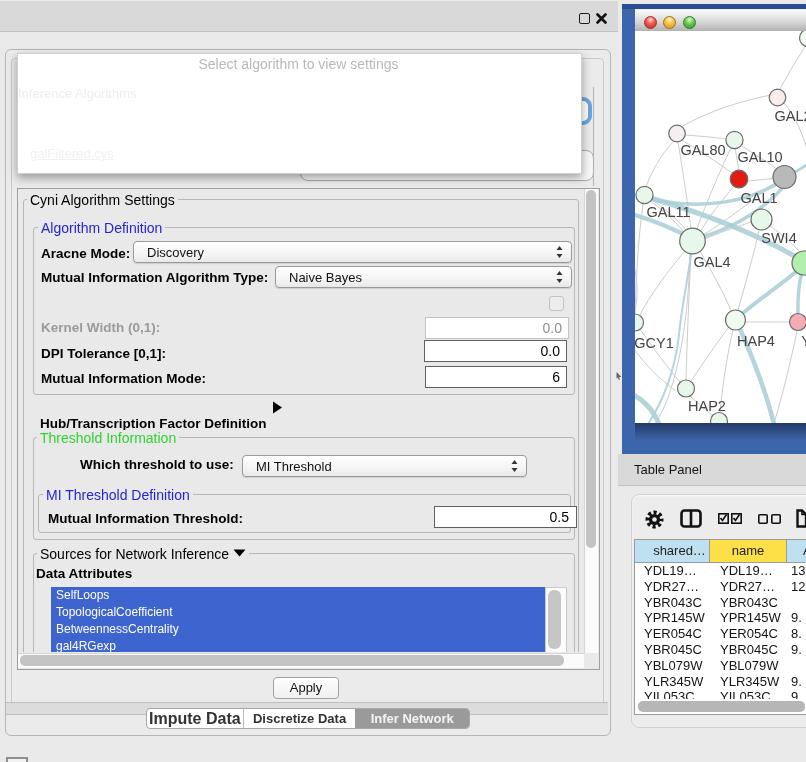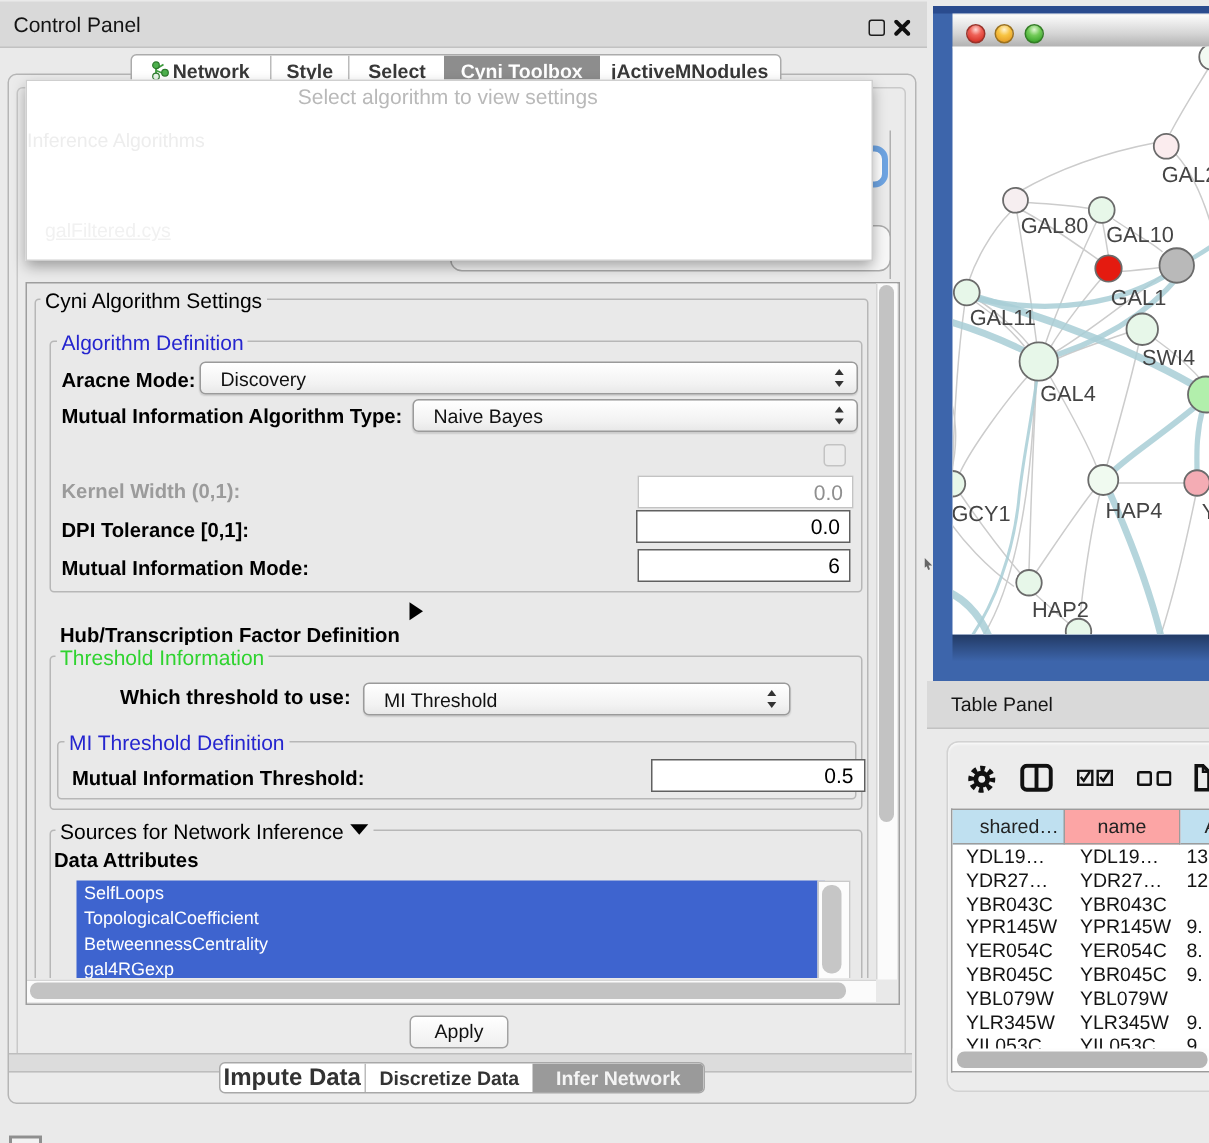--- a/index.html
+++ b/index.html
@@ -15,43 +15,27 @@
 .tfield{position:absolute;background:#fff;font-size:14px;color:#000;text-align:right;}
 .lbl{position:absolute;font-size:13.5px;color:#000;white-space:nowrap;}
 </style>
 </head>
 <body>
 <div id="root">
 
 <div class="abs" style="left:0;top:0;width:618px;height:762px;background:#eaeaea;"></div>
 
 <div class="abs" style="left:0;top:1px;width:618px;height:30px;background:#d9d9d9;border-bottom:1px solid #c2c2c2;"></div>
-<div class="abs" style="left:9px;top:1px;height:30px;line-height:30px;font-size:14px;color:#141414;">Control Panel</div>
 <div class="abs" style="left:579px;top:13px;width:9px;height:9px;border:1.5px solid #1d1d1d;border-radius:2px;"></div>
 <svg class="abs" style="left:596px;top:13px;" width="11" height="11" viewBox="0 0 11 11">
       <path d="M1.5 1.5 L9.5 9.5 M9.5 1.5 L1.5 9.5" stroke="#111" stroke-width="2.6" stroke-linecap="round"></path>
     </svg>
 
 <div class="abs" style="left:5px;top:49px;width:604px;height:685px;border:1px solid #b5b5b5;border-radius:6px;background:#ebebeb;"></div>
 
-<div class="abs" style="left:87px;top:36px;width:432px;height:22px;background:#fff;border:1px solid #ababab;border-radius:4px;overflow:hidden;display:flex;">
-  <div style="width:92px;height:22px;border-right:1px solid #bbb;text-align:center;font-size:13px;font-weight:bold;color:#383838;line-height:22px;">
-    <svg width="12" height="14" viewBox="0 0 12 14" style="vertical-align:-2px;margin-right:2px;">
-      <line x1="3" y1="10" x2="3" y2="4" stroke="#3f9c3f" stroke-width="1.2"></line>
-      <line x1="3" y1="6" x2="8" y2="3" stroke="#3f9c3f" stroke-width="1.2"></line>
-      <line x1="3" y1="7" x2="8" y2="9" stroke="#3f9c3f" stroke-width="1.2"></line>
-      <circle cx="3" cy="3.5" r="2.2" fill="#4db04d" stroke="#2c7a2c" stroke-width="0.8"></circle>
-      <circle cx="9" cy="8.5" r="2.2" fill="#4db04d" stroke="#2c7a2c" stroke-width="0.8"></circle>
-      <circle cx="3" cy="11" r="2.2" fill="#e9f6e9" stroke="#2c7a2c" stroke-width="0.8"></circle>
-    </svg>Network</div>
-  <div style="width:52px;height:22px;border-right:1px solid #bbb;text-align:center;font-size:13px;font-weight:bold;color:#383838;line-height:22px;">Style</div>
-  <div style="width:63px;height:22px;text-align:center;font-size:13px;font-weight:bold;color:#383838;line-height:22px;">Select</div>
-  <div style="width:104px;height:22px;background:#8d8d8d;text-align:center;font-size:13px;font-weight:bold;color:#fff;line-height:22px;">Cyni Toolbox</div>
-  <div style="width:121px;height:22px;text-align:center;font-size:13px;font-weight:bold;color:#383838;line-height:22px;">jActiveMNodules</div>
-</div>
 
 <div class="abs" style="left:11px;top:58px;width:591px;height:653px;border:1px solid #c9c9c9;border-radius:4px;"></div>
 
 <div class="abs" style="left:593px;top:87px;width:1px;height:99px;background:#b0b0b0;"></div>
 <div class="abs" style="left:300px;top:97px;width:284px;height:20px;border:4px solid #6ea4e2;border-radius:9px;background:#fff;"></div>
 <div class="abs" style="left:300px;top:150px;width:292px;height:29px;border:1px solid #ababab;border-radius:8px;background:#f7f7f7;"></div>
 
 <div class="abs" style="left:17px;top:53px;width:563px;height:119px;background:#fff;border:1px solid #cfcfcf;box-shadow:0 4px 9px rgba(0,0,0,0.35);"></div>
 <div class="abs" style="left:17px;top:56px;width:563px;text-align:center;font-size:14px;color:#b9b9b9;">Select algorithm to view settings</div>
 <div class="abs" style="left:18px;top:86px;font-size:13px;color:#ededed;">Inference Algorithms</div>
@@ -268,21 +252,21 @@
   <rect x="0.8" y="0.8" width="8.4" height="8.4" fill="none" stroke="#111" stroke-width="1.6" rx="1"></rect>
   <rect x="13.8" y="0.8" width="8.4" height="8.4" fill="none" stroke="#111" stroke-width="1.6" rx="1"></rect>
 </svg>
 <svg class="abs" style="left:796px;top:509px;" width="10" height="19" viewBox="0 0 10 19">
   <path d="M1.5 17.5 L1.5 1.5 L6 1.5 L10 5.5 L10 17.5 Z" fill="none" stroke="#111" stroke-width="2.4"></path>
   <path d="M6 1.5 L6 5.5 L10 5.5" fill="none" stroke="#111" stroke-width="1.6"></path>
 </svg>
 
 <div class="abs" style="left:634px;top:539px;width:172px;height:174px;background:#fff;border:1px solid #9c9c9c;border-right:none;overflow:hidden;">
   <div style="position:absolute;left:0;top:0;width:74px;height:22px;background:#bfe0f0;border-right:1px solid #9c9c9c;border-bottom:1px solid #9c9c9c;text-align:center;text-indent:15px;line-height:22px;font-size:13px;color:#222;">shared…</div>
-  <div style="position:absolute;left:75px;top:0;width:76px;height:22px;background:#fca5a5;border-right:1px solid #9c9c9c;border-bottom:1px solid #9c9c9c;text-align:center;line-height:22px;font-size:13px;color:#222;">name</div>
+  <div style="position:absolute;left:75px;top:0;width:76px;height:22px;background:#fde047;border-right:1px solid #9c9c9c;border-bottom:1px solid #9c9c9c;text-align:center;line-height:22px;font-size:13px;color:#222;">name</div>
   <div style="position:absolute;left:152px;top:0;width:20px;height:22px;background:#bfe0f0;border-bottom:1px solid #9c9c9c;line-height:22px;font-size:13px;color:#222;padding-left:16px;">A</div>
   <div style="position:absolute;left:0;top:23px;font-size:13px;color:#141414;line-height:15.8px;">
     <div style="position:absolute;left:9px;top:0;width:200px;white-space:pre;">YDL19…
 YDR27…
 YBR043C
 YPR145W
 YER054C
 YBR045C
 YBL079W
 YLR345W

